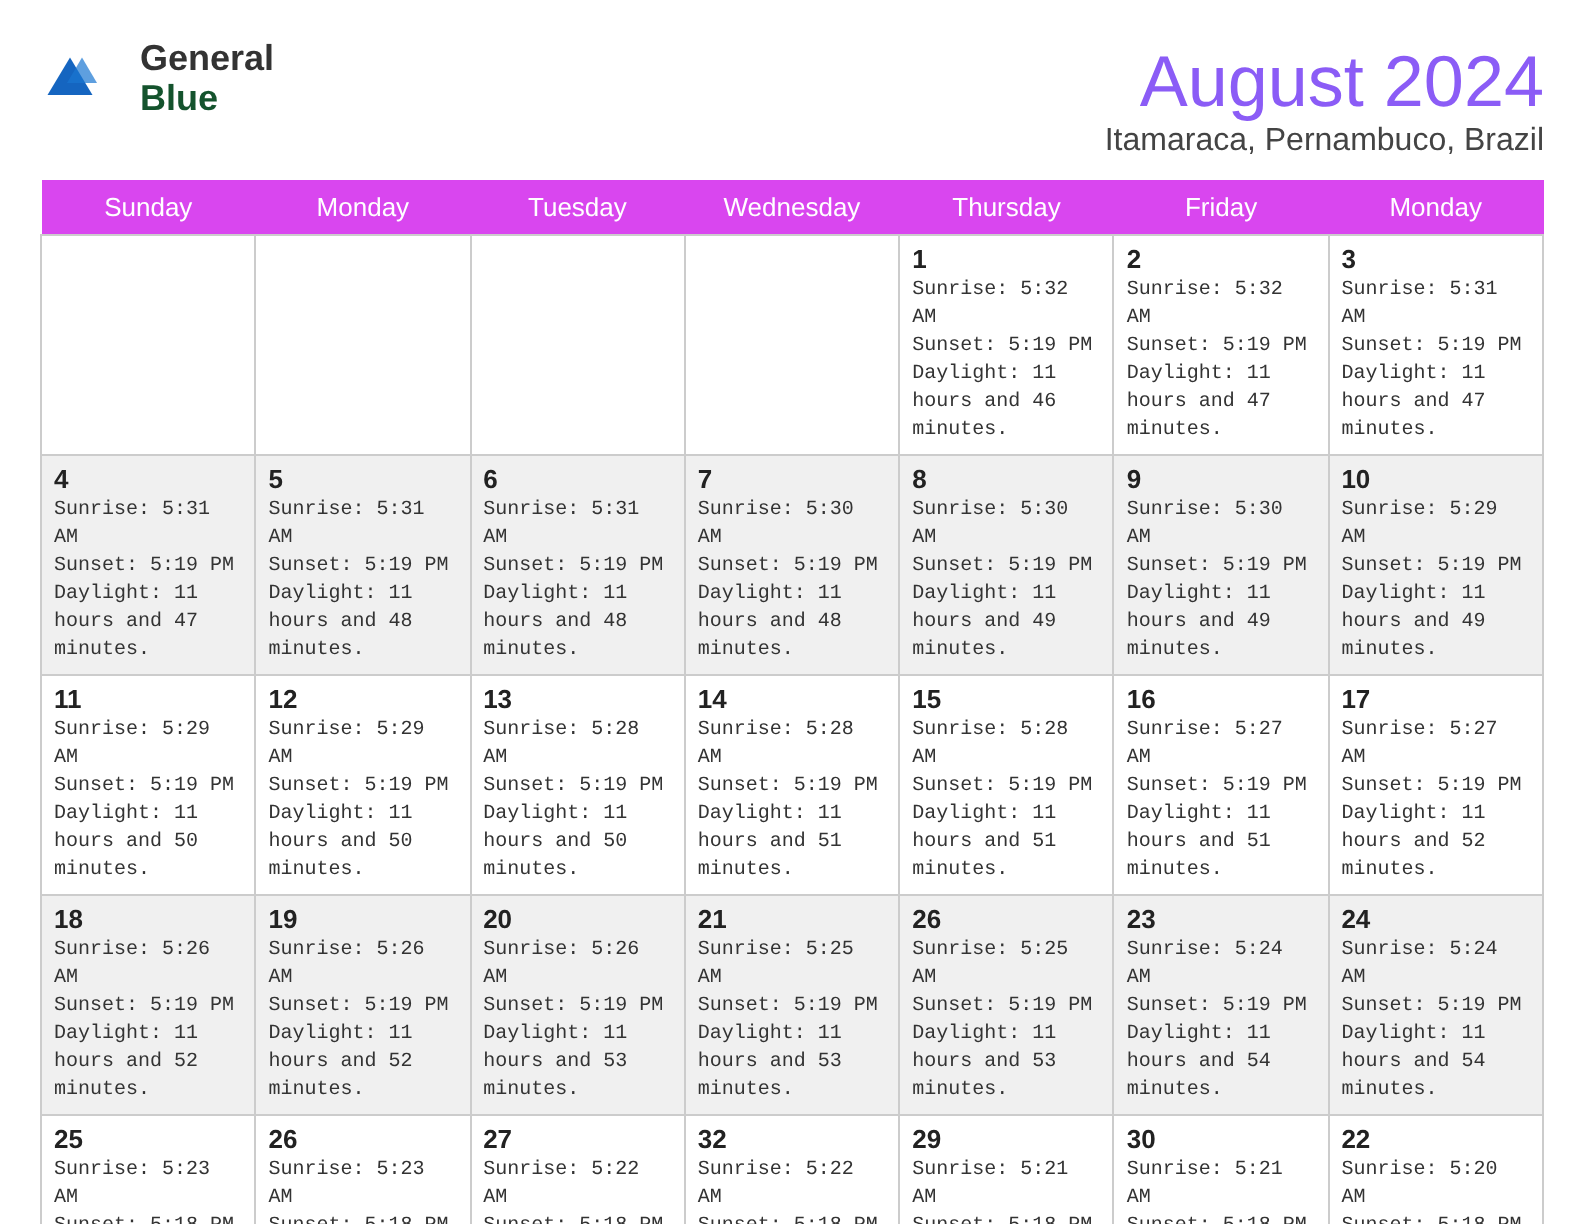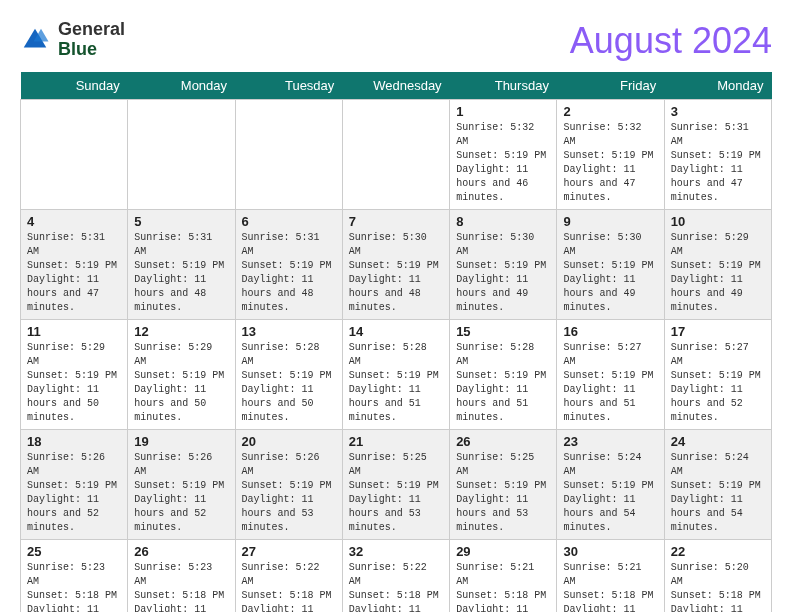--- a/index.html
+++ b/index.html
@@ -12,21 +12,21 @@
     }
     .header-area {
       display: flex;
       justify-content: space-between;
       align-items: flex-start;
       margin-bottom: 10px;
     }
     .logo {
       display: flex;
       align-items: center;
-      gap: 8px;
+      gap: 20px;
     }
     .logo-text {
       font-size: 18px;
       font-weight: bold;
       line-height: 1.1;
     }
     .logo-general { color: #333; }
     .logo-blue { color: #14532d; }
     .logo-icon {
       width: 30px;
@@ -43,23 +43,23 @@
     .location {
       font-size: 16px;
       color: #444;
     }
     .calendar-table {
       width: 100%;
       border-collapse: collapse;
       font-size: 11px;
     }
     .calendar-table th {
-      background-color: #0f766e;
+      background-color: #d946ef;
       color: #fff;
-      text-align: right;
+      text-align: center;
       padding: 6px 8px;
       font-size: 13px;
       font-weight: normal;
     }
     .calendar-table td {
       border: 1px solid #ccc;
       vertical-align: top;
       padding: 4px 6px;
       width: 106px;
       height: 80px;
@@ -96,20 +96,21 @@
       <polygon points="20,5 35,30 5,30" fill="#1565c0"></polygon>
       <polygon points="28,5 38,22 18,22" fill="#1976d2" opacity="0.7"></polygon>
     </svg>
     <div class="logo-text">
       <span class="logo-general">General</span><br>
       <span class="logo-blue">Blue</span>
     </div>
   </div>
   <div class="title-area">
     <div class="month-year">August 2024</div>
+    <div class="location">Itamaraca, Pernambuco, Brazil</div>
   </div>
 </div>
 
 <table class="calendar-table">
   <thead>
     <tr>
     <th>Sunday</th>
         <th>Monday</th>
         <th>Tuesday</th>
         <th>Wednesday</th>

